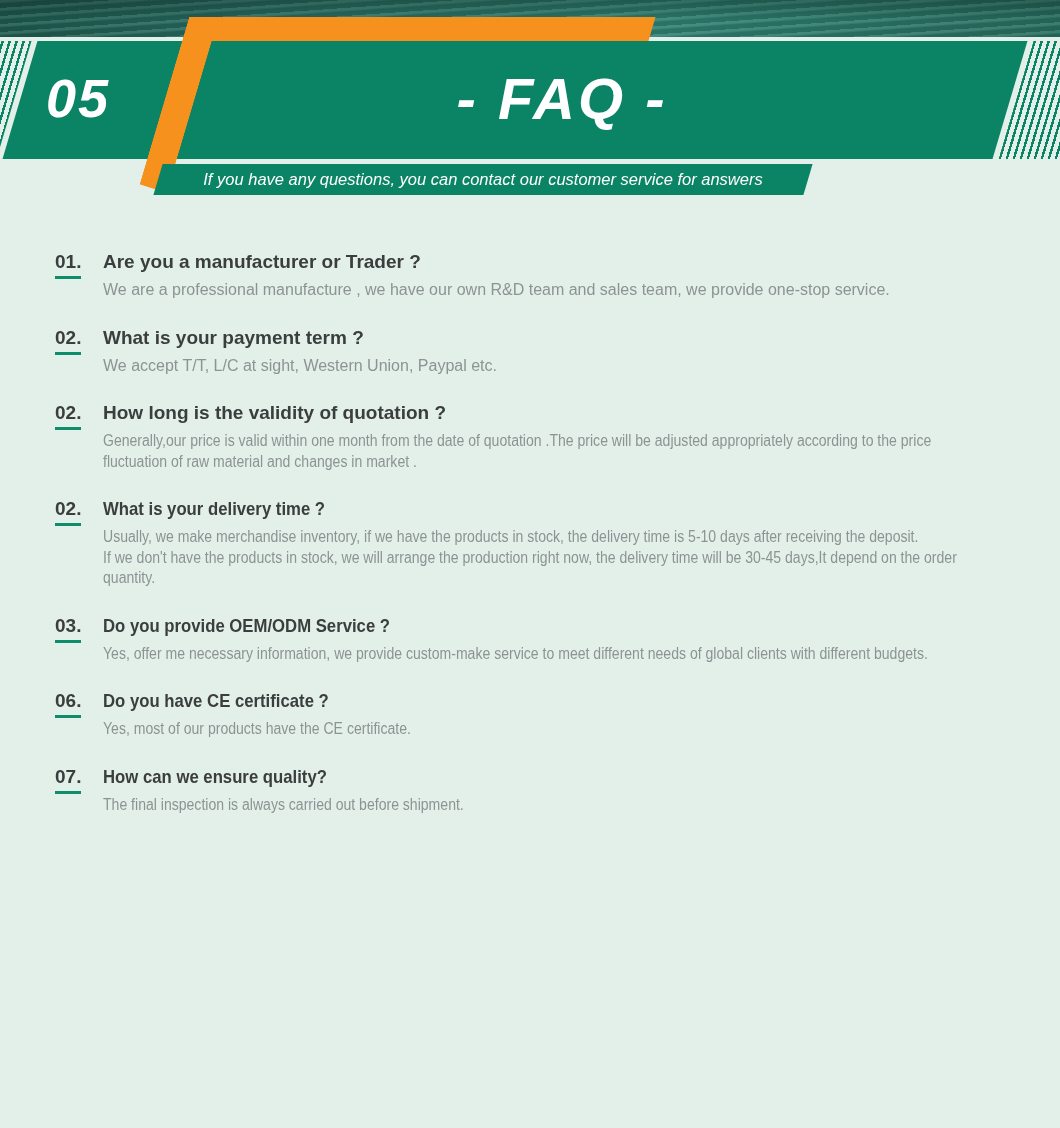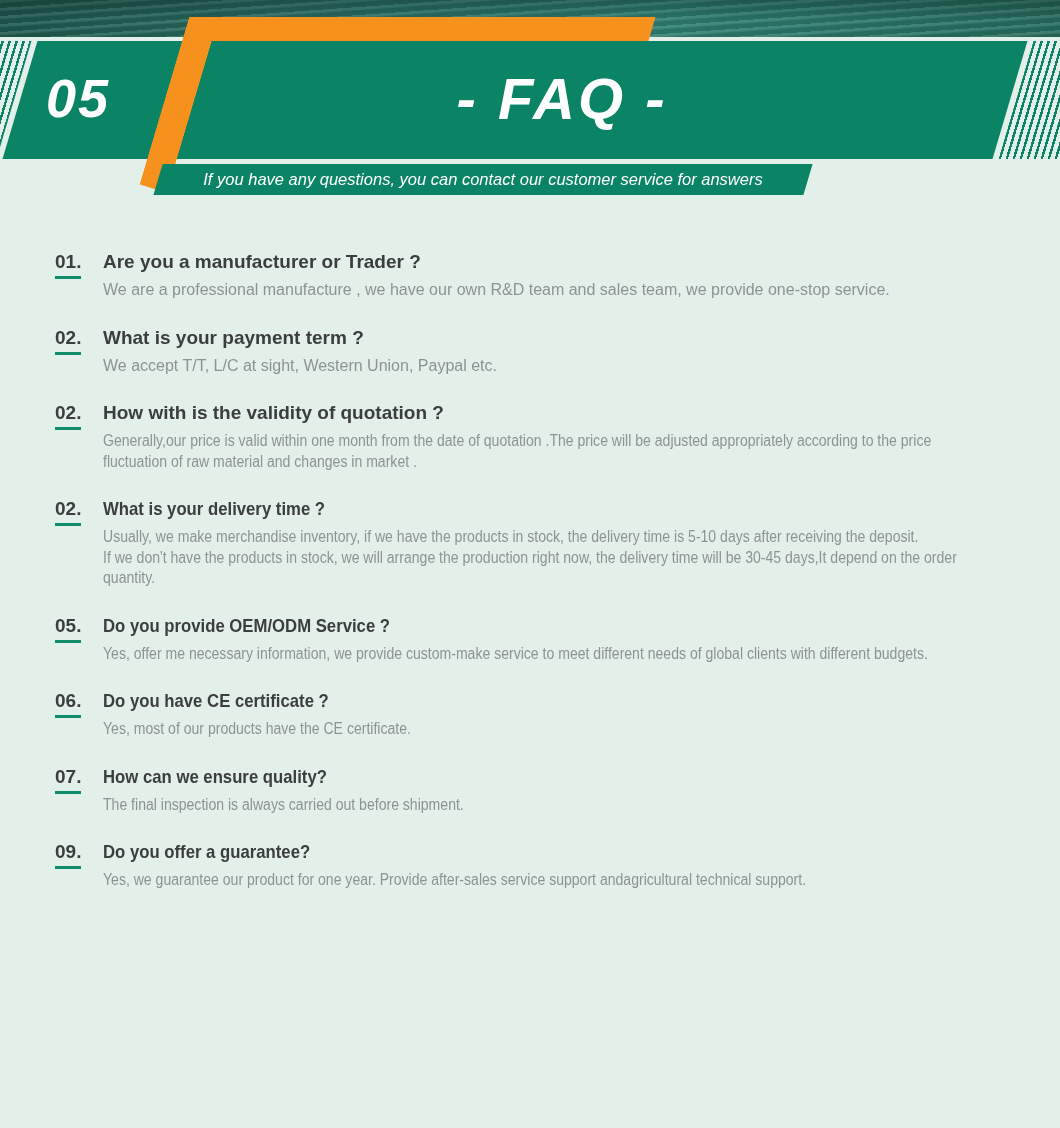--- a/index.html
+++ b/index.html
@@ -108,39 +108,39 @@
         <div class="question">What is your payment term ?</div>
         <div class="answer">We accept T/T, L/C at sight, Western Union, Paypal etc.</div>
       </div>
     </div>
 
     <div class="faq-item">
       <div class="faq-num">
         <span class="numtext">02.</span>
       </div>
       <div class="faq-qa">
-        <div class="question">How with is the validity of quotation ?</div>
+        <div class="question">How long is the validity of quotation ?</div>
         <div class="answer cond">Generally,our price is valid within one month from the date of quotation .The price will be adjusted appropriately according to the price fluctuation of raw material and changes in market .</div>
       </div>
     </div>
 
     <div class="faq-item">
       <div class="faq-num">
         <span class="numtext">02.</span>
       </div>
       <div class="faq-qa">
         <div class="question cond">What is your delivery time ?</div>
         <div class="answer cond">Usually, we make merchandise inventory, if we have the products in stock, the delivery time is 5-10 days after receiving the deposit.
 If we don't have the products in stock, we will arrange the production right now, the delivery time will be 30-45 days,It depend on the order quantity.</div>
       </div>
     </div>
 
     <div class="faq-item">
       <div class="faq-num">
-        <span class="numtext">05.</span>
+        <span class="numtext">03.</span>
       </div>
       <div class="faq-qa">
         <div class="question cond">Do you provide OEM/ODM Service ?</div>
         <div class="answer cond">Yes, offer me necessary information, we provide custom-make service to meet different needs of global clients with different budgets.</div>
       </div>
     </div>
 
     <div class="faq-item">
       <div class="faq-num">
         <span class="numtext">06.</span>
@@ -155,25 +155,16 @@
       <div class="faq-num">
         <span class="numtext">07.</span>
       </div>
       <div class="faq-qa">
         <div class="question cond">How can we ensure quality?</div>
         <div class="answer cond">The final inspection is always carried out before shipment.</div>
       </div>
     </div>
 
 
-    <div class="faq-item">
-      <div class="faq-num">
-        <span class="numtext">09.</span>
-      </div>
-      <div class="faq-qa">
-        <div class="question cond">Do you offer a guarantee?</div>
-        <div class="answer cond">Yes, we guarantee our product for one year. Provide after-sales service support andagricultural technical support.</div>
-      </div>
-    </div>
 
   </div>
 
 </div>
 
 </body></html>

